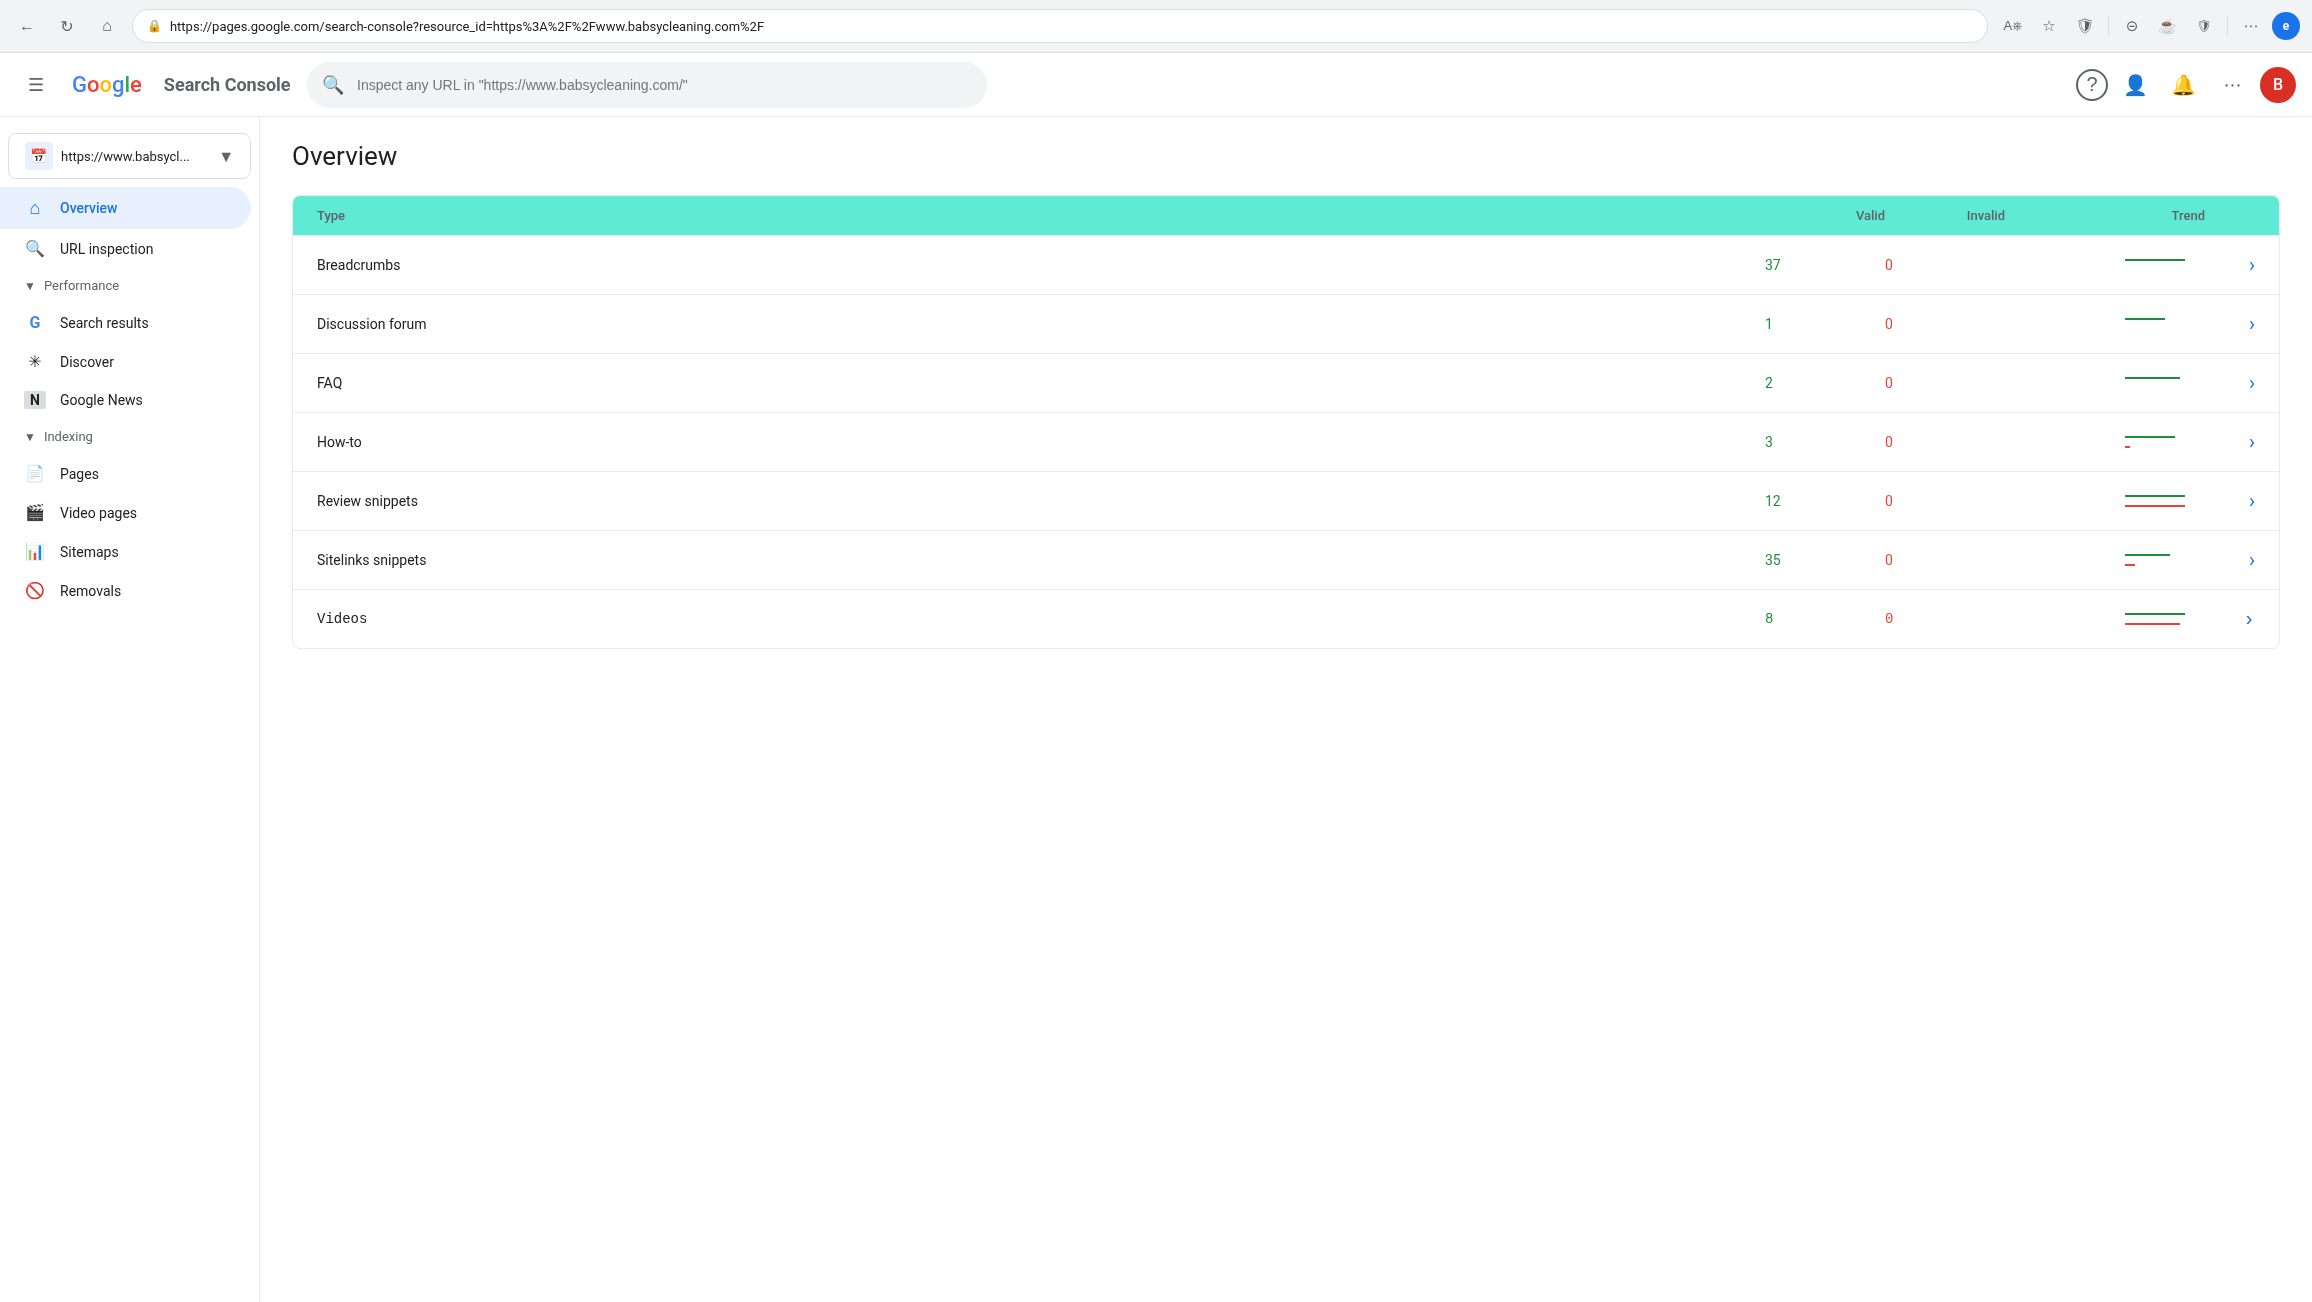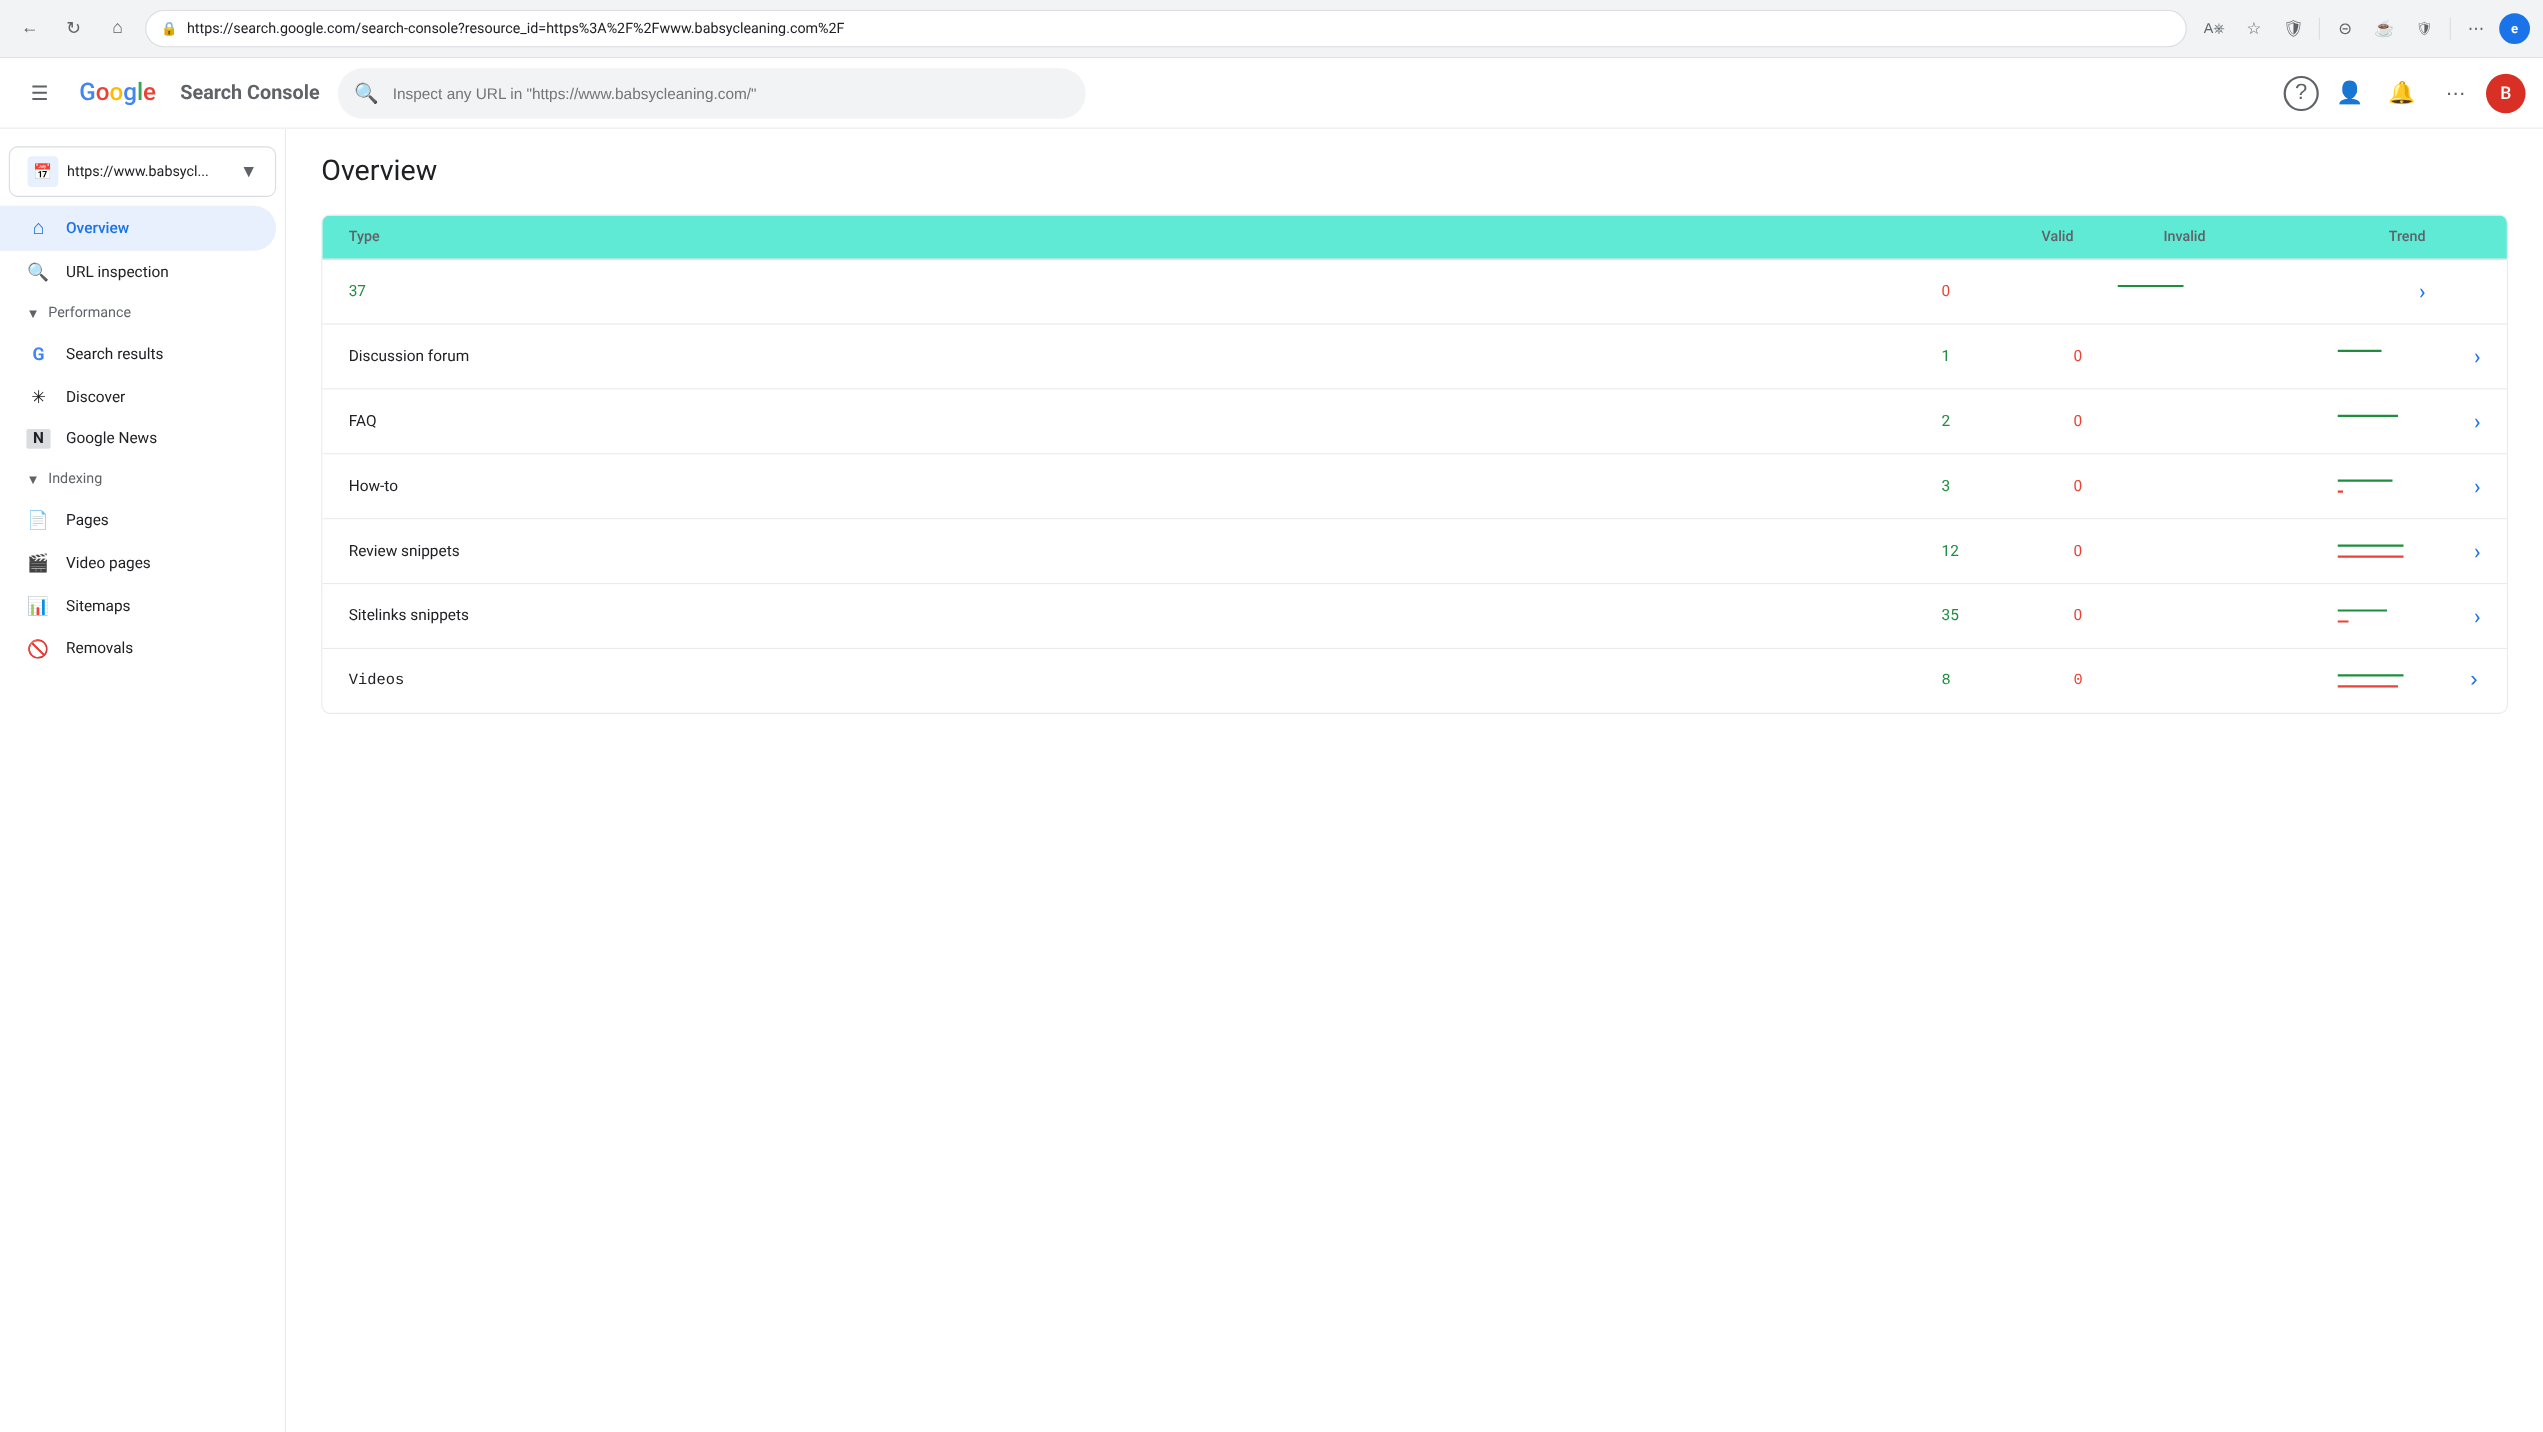--- a/index.html
+++ b/index.html
@@ -79,21 +79,21 @@
 </head>
 <body>
 
 <div class="browser-chrome">
   <div class="browser-toolbar">
     <button class="browser-nav-btn">←</button>
     <button class="browser-nav-btn">↻</button>
     <button class="browser-nav-btn">⌂</button>
     <div class="browser-address-bar">
       <span class="lock-icon">🔒</span>
-      <span class="browser-address-text">https://search.google.com/search-console?resource_id=https%3A%2F%2Fwww.babsycleaning.com%2F</span>
+      <span class="browser-address-text">https://pages.google.com/search-console?resource_id=https%3A%2F%2Fwww.babsycleaning.com%2F</span>
     </div>
     <div class="browser-right-icons">
       <button class="browser-icon-btn" style="font-size:13px;">A⎈</button>
       <button class="browser-icon-btn">☆</button>
       <button class="browser-icon-btn">🛡</button>
       <div class="separator"></div>
       <button class="browser-icon-btn">⊝</button>
       <button class="browser-icon-btn">☕</button>
       <button class="browser-icon-btn" style="font-size:12px;">🛡</button>
       <div class="separator"></div>
@@ -202,20 +202,21 @@
         <div class="table-header">
           <div class="table-header-cell">Type</div>
           <div class="table-header-cell">Valid</div>
           <div class="table-header-cell">Invalid</div>
           <div class="table-header-cell">Trend</div>
           <div class="table-header-cell"></div>
         </div>
 
         <div id="table-rows-container">
             <div class="table-row">
+    <div class="table-cell">Breadcrumbs</div>
     <div class="table-cell valid">37</div>
     <div class="table-cell invalid">0</div>
     <div class="table-cell trend-cell">
                 <svg width="80" height="30" viewBox="0 0 80 30">
     <line x1="0" y1="10" x2="60" y2="10" stroke="#1e8e3e" stroke-width="2"></line>
     <line x1="0" y1="20" x2="0" y2="20" stroke="#ea4335" stroke-width="2"></line>
   </svg>
               </div>
     <div class="table-cell" style="text-align:right;">
       <span class="chevron-right" style="color:#1a73e8; font-size:20px; cursor:pointer;">›</span>

